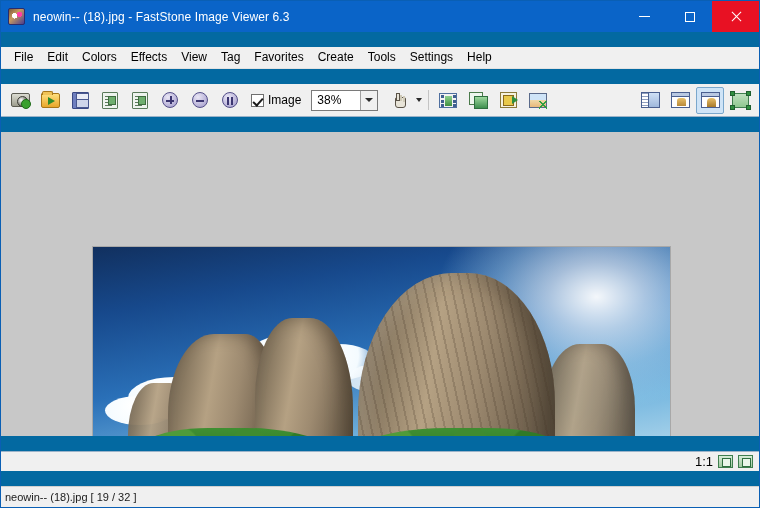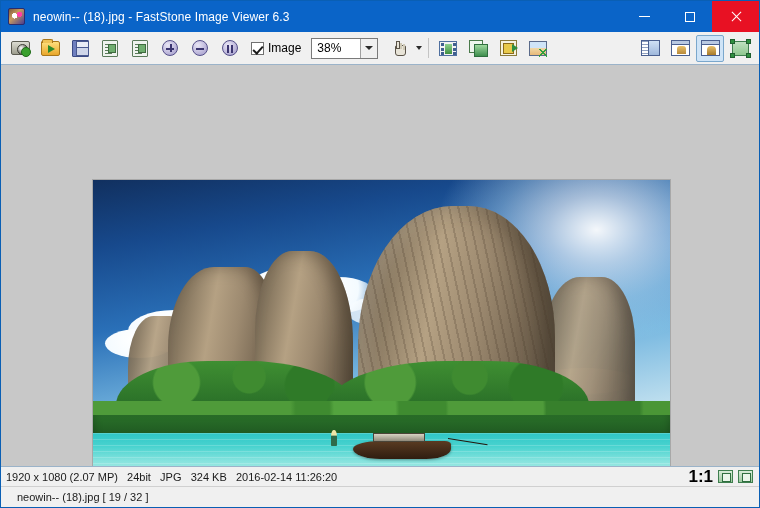--- a/index.html
+++ b/index.html
@@ -6,21 +6,22 @@
   html, body {
     width: 760px; height: 508px;
     font-family: "Liberation Sans", sans-serif;
     overflow: hidden;
     background: #ffffff;
   }
   .app-window {
     width: 760px; height: 508px;
     display: flex; flex-direction: column;
     border: 1px solid #0a5fb4;
-    background: #f9a8d4;
+    background: #0369a1;
+    gap: 15px;
   }
 
   
   .title-bar {
     height: 31px; flex: 0 0 31px;
     background: #0a64c8;
     display: flex; align-items: center;
     position: relative;
   }
   .app-icon {
@@ -505,38 +506,38 @@
     border-top: 1px solid #9bb3c9;
     display: flex; align-items: center;
     font-size: 11px; color: #1a1a1a;
     padding-left: 5px;
   }
   .status-info { white-space: pre; }
   .status-right {
     margin-left:auto; display:flex; align-items:center;
     gap:5px; padding-right:6px;
   }
-  .ratio-label { font-size:17px; font-weight:bold; color:#000; }
+  .ratio-label { font-size:13px; font-weight:normal; color:#000; }
   .mini-icon {
     width:15px;height:13px;border:1px solid #3f7f4f;
     background:linear-gradient(#d8ecd8,#9fc9a0); position:relative;
   }
   .mini-icon::after{
     content:"";position:absolute;left:3px;top:2px;width:7px;height:7px;
     border:1px solid #2f6f3f;background:#eaf6ea;
   }
 
   
   .bottom-bar {
     height: 21px; flex: 0 0 21px;
     background: #f0f0f0;
     border-top: 1px solid #d0d0d0;
     display:flex; align-items:center;
     font-size: 11px; color:#1a1a1a;
-    padding-left: 16px;
+    padding-left: 4px;
   }
 </style>
 </head>
 <body>
 
 <div class="app-window">
 
   <div class="title-bar">
     <div class="app-icon"></div>
     <div class="title-text">neowin-- (18).jpg  -  FastStone Image Viewer 6.3</div>
@@ -546,20 +547,33 @@
       </div>
       <div class="win-btn">
         <div class="glyph-max"></div>
       </div>
       <div class="win-btn close">
         <div class="glyph-close"></div>
       </div>
     </div>
   </div>
 
+  <div class="menu-bar">
+    <div class="menu-item">File</div>
+    <div class="menu-item">Edit</div>
+    <div class="menu-item">Colors</div>
+    <div class="menu-item">Effects</div>
+    <div class="menu-item">View</div>
+    <div class="menu-item">Tag</div>
+    <div class="menu-item">Favorites</div>
+    <div class="menu-item">Create</div>
+    <div class="menu-item">Tools</div>
+    <div class="menu-item">Settings</div>
+    <div class="menu-item">Help</div>
+  </div>
 
   <div class="toolbar">
 
     <div class="tb-btn">
       <div class="ic ic-camera"></div>
     </div>
     <div class="tb-btn">
       <div class="ic ic-folder"></div>
     </div>
     <div class="tb-btn">
@@ -674,21 +688,20 @@
 
       <div class="boat"></div>
       <div class="boat-canopy"></div>
       <div class="boat-pole"></div>
       <div class="person"></div>
 
     </div>
   </div>
 
   <div class="status-bar">
-    <span class="status-info">1920 x 1080 (2.07 MP)   24bit   JPG   324 KB   2016-02-14 11:26:20</span>
     <div class="status-right">
       <span class="ratio-label">1:1</span>
       <div class="mini-icon"></div>
       <div class="mini-icon"></div>
     </div>
   </div>
 
   <div class="bottom-bar">
     <span>neowin-- (18).jpg [ 19 / 32 ]</span>
   </div>

